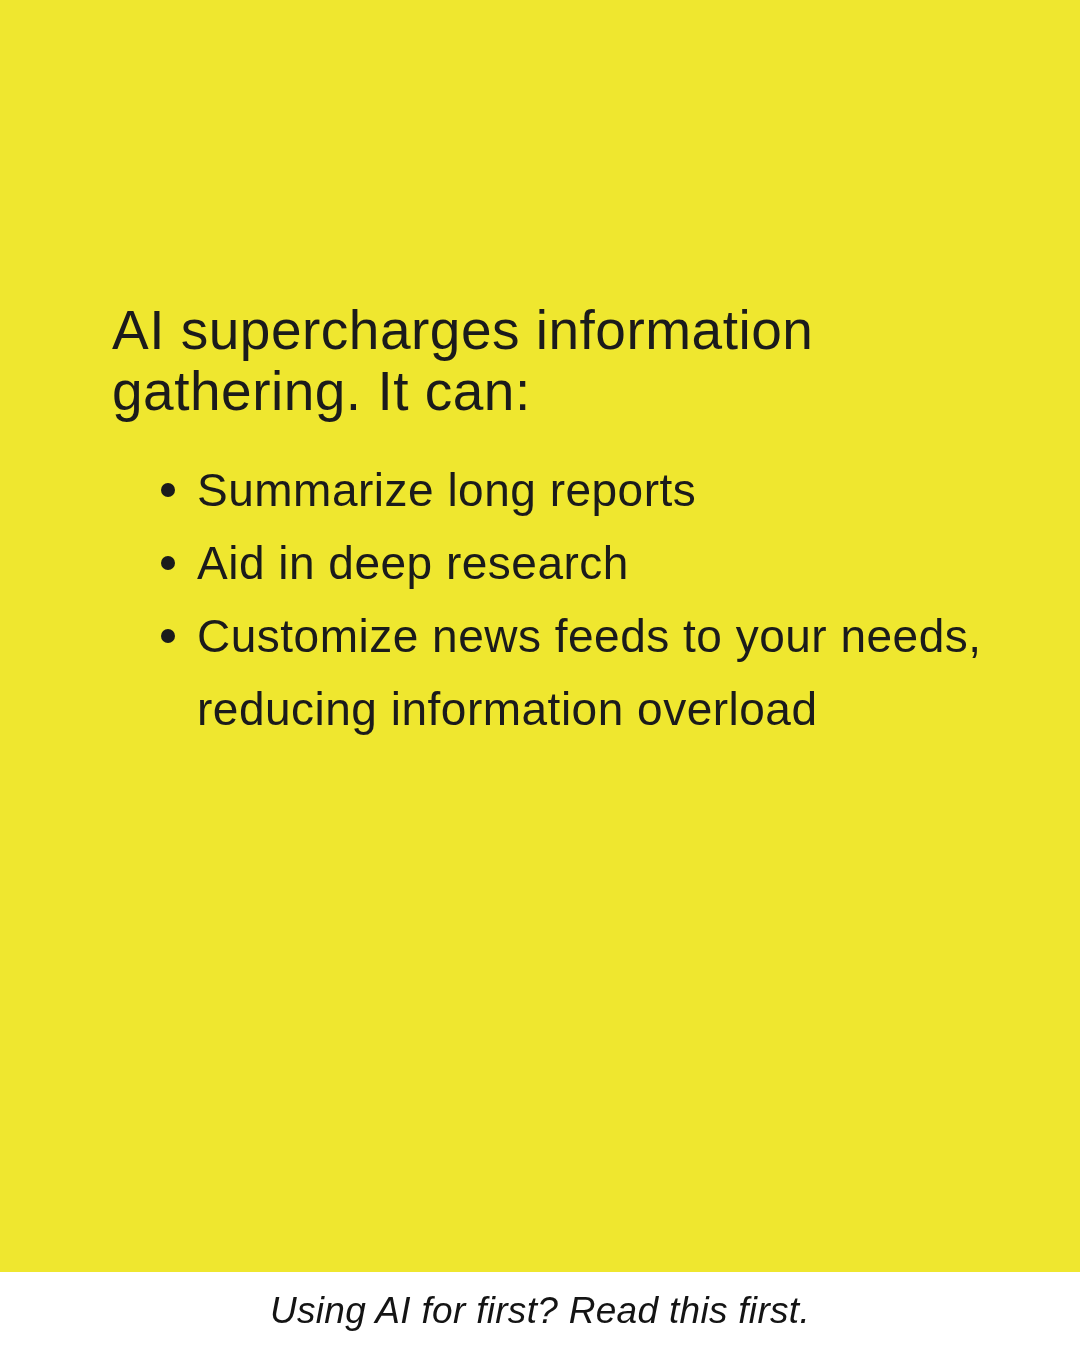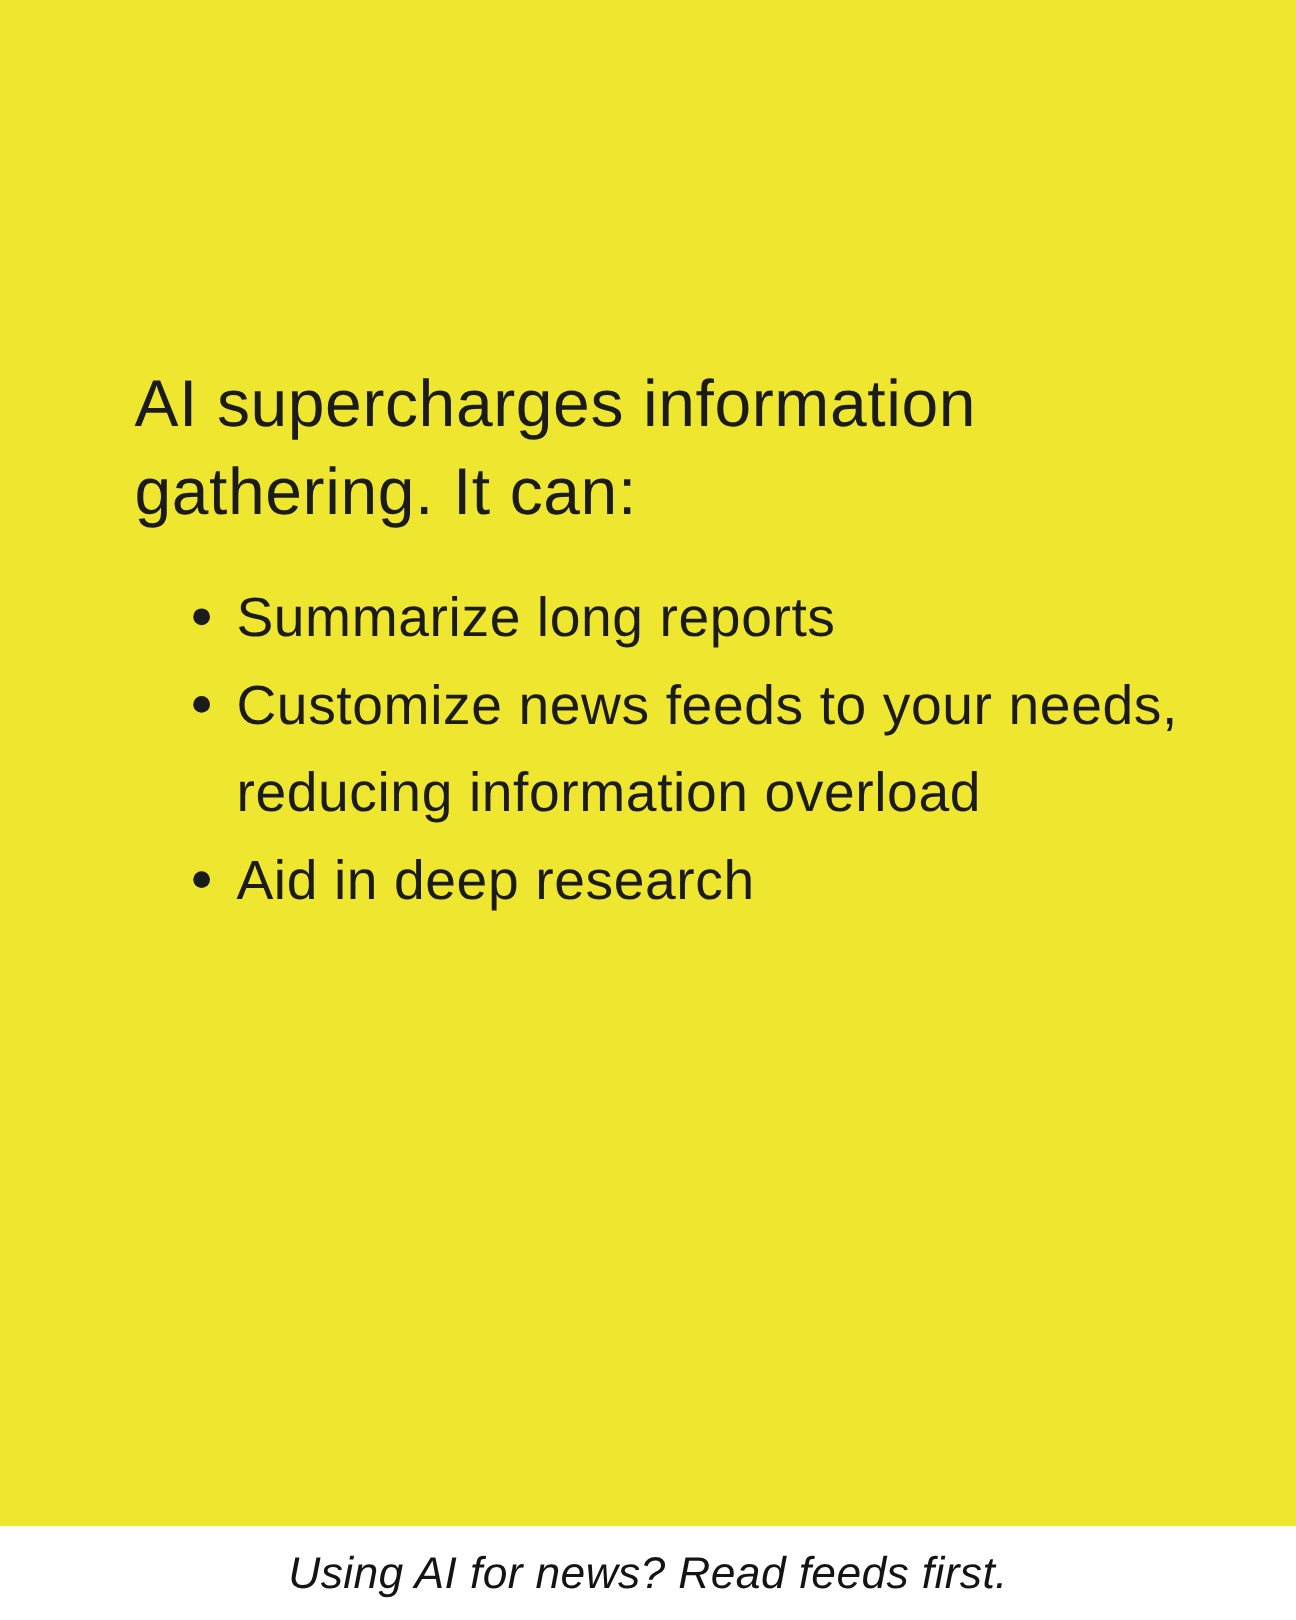--- a/index.html
+++ b/index.html
@@ -23,21 +23,21 @@
 
   .yellow-panel{
     flex:1 1 auto;
     background:var(--bg-yellow);
     color:var(--text-dark);
     padding:300px 90px 0 112px;
   }
 
   .intro{
     font-size:55px;
-    line-height:73px;
+    line-height:61px;
     letter-spacing:0.5px;
     font-weight:400;
     max-width:760px;
   }
 
   .bullets{
     list-style:none;
     margin-top:32px;
     padding-left:85px;
     max-width:880px;
@@ -74,20 +74,20 @@
   }
 </style>
 </head>
 <body>
 
 <div class="slide">
   <div class="yellow-panel">
     <p class="intro">AI supercharges information gathering. It can:</p>
     <ul class="bullets">
       <li>Summarize long reports</li>
+      <li>Aid in deep research</li>
       <li>Customize news feeds to your needs, reducing information overload</li>
-      <li>Aid in deep research</li>
     </ul>
   </div>
   <div class="footer-strip">
-    <p class="footer-text">Using AI for news? Read feeds first.</p>
+    <p class="footer-text">Using AI for first? Read this first.</p>
   </div>
 </div>
 
 </body></html>

